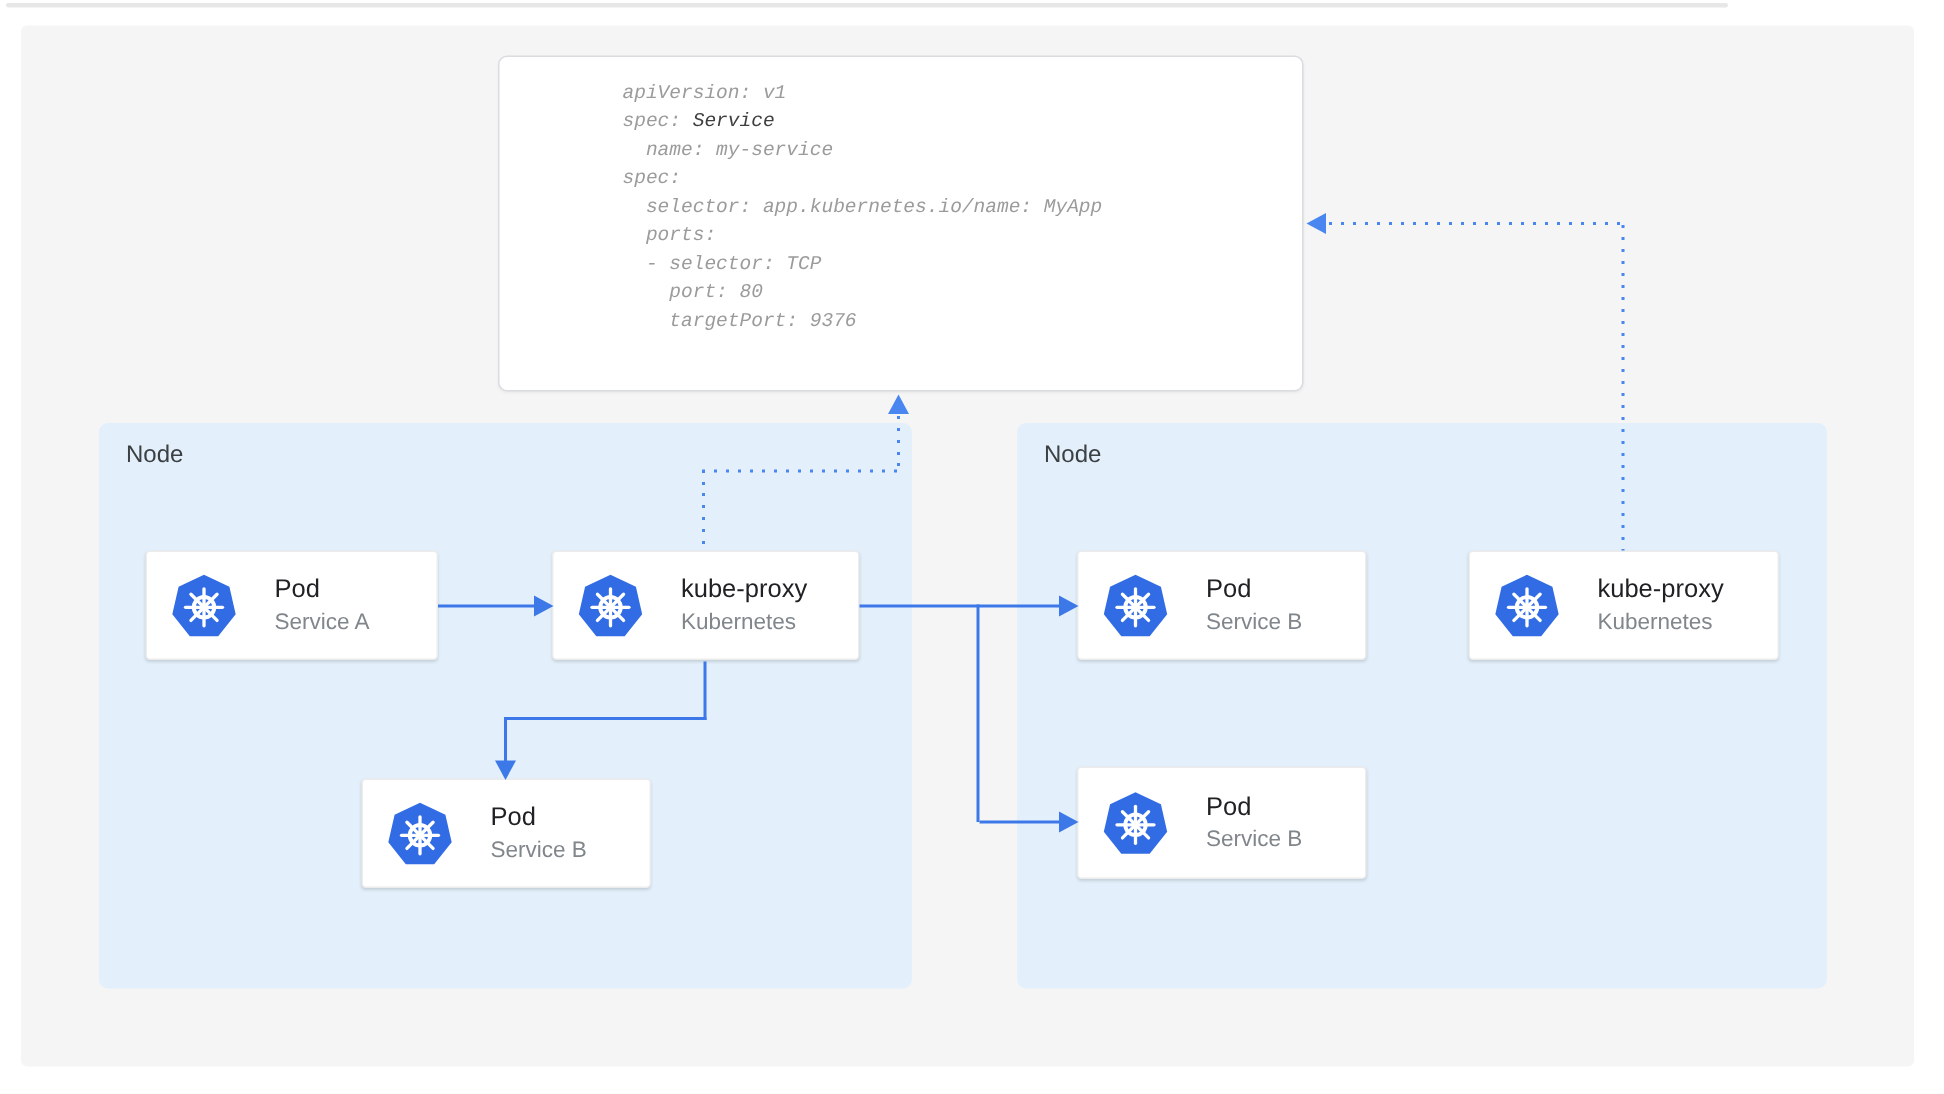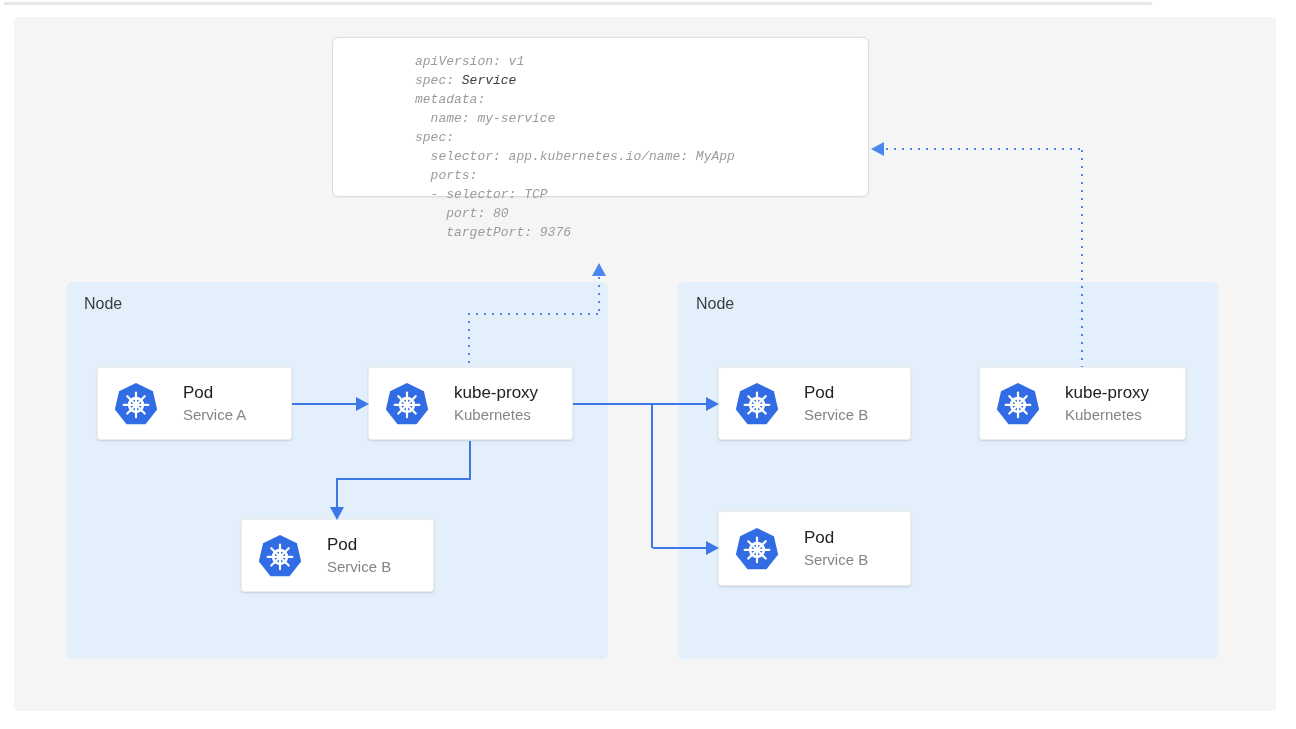--- a/index.html
+++ b/index.html
@@ -37,21 +37,21 @@
     left: 18px; top: 13px;
     font-size: 16px;
     color: #3c4043;
   }
   #node-left  { left: 66px;  top: 282px; width: 542px; height: 377px; }
   #node-right { left: 678px; top: 282px; width: 540px; height: 377px; }
 
   .yaml-box {
     position: absolute;
     left: 332px; top: 37px;
-    width: 537px; height: 160px;
+    width: 537px; height: 224px;
     background: #ffffff;
     border: 1px solid #dadce0;
     border-radius: 6px;
     box-shadow: 0 1px 2px rgba(0,0,0,0.05);
     padding: 14px 0 0 82px;
   }
   .code-line {
     font-family: "Liberation Mono", monospace;
     font-style: italic;
     font-size: 13px;
@@ -104,21 +104,20 @@
   <div class="node-box" id="node-left">
     <span class="node-label">Node</span>
   </div>
   <div class="node-box" id="node-right">
     <span class="node-label">Node</span>
   </div>
 
   <div class="yaml-box">
     <div class="code-line"><span>apiVersion: v1</span><span class="cb"></span></div>
     <div class="code-line"><span>spec: </span><span class="cb">Service</span></div>
-    <div class="code-line"><span>metadata:</span></div>
     <div class="code-line"><span>  name: my-service</span></div>
     <div class="code-line"><span>spec:</span></div>
     <div class="code-line"><span>  selector: app.kubernetes.io/name: MyApp</span></div>
     <div class="code-line"><span>  ports:</span></div>
     <div class="code-line"><span>  - selector: TCP</span></div>
     <div class="code-line"><span>    port: 80</span></div>
     <div class="code-line"><span>    targetPort: 9376</span></div>
   </div>
 
   <div class="card" style="left:97px; top:367px; width:195px;">

